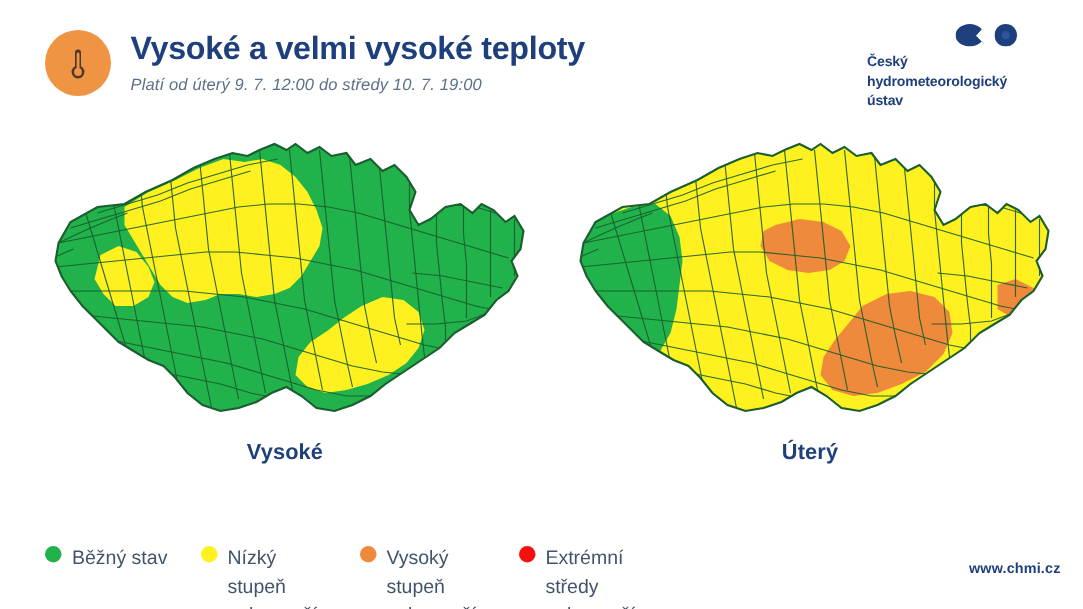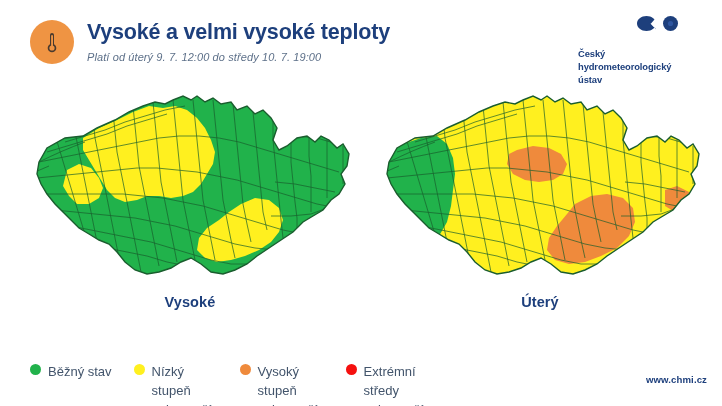--- a/index.html
+++ b/index.html
@@ -78,21 +78,21 @@
     position: absolute;
     right: 22px;
     top: 0px;
     display: flex;
     align-items: center;
     gap: 7px;
   }
   .logo-text {
     position: absolute;
     left: 28px;
-    top: 32px;
+    top: 19px;
     font-size: 9.4px;
     font-weight: bold;
     line-height: 1.38;
     color: #1d3f7c;
     letter-spacing: -0.1px;
   }
 
   
   .maps {
     position: absolute;

